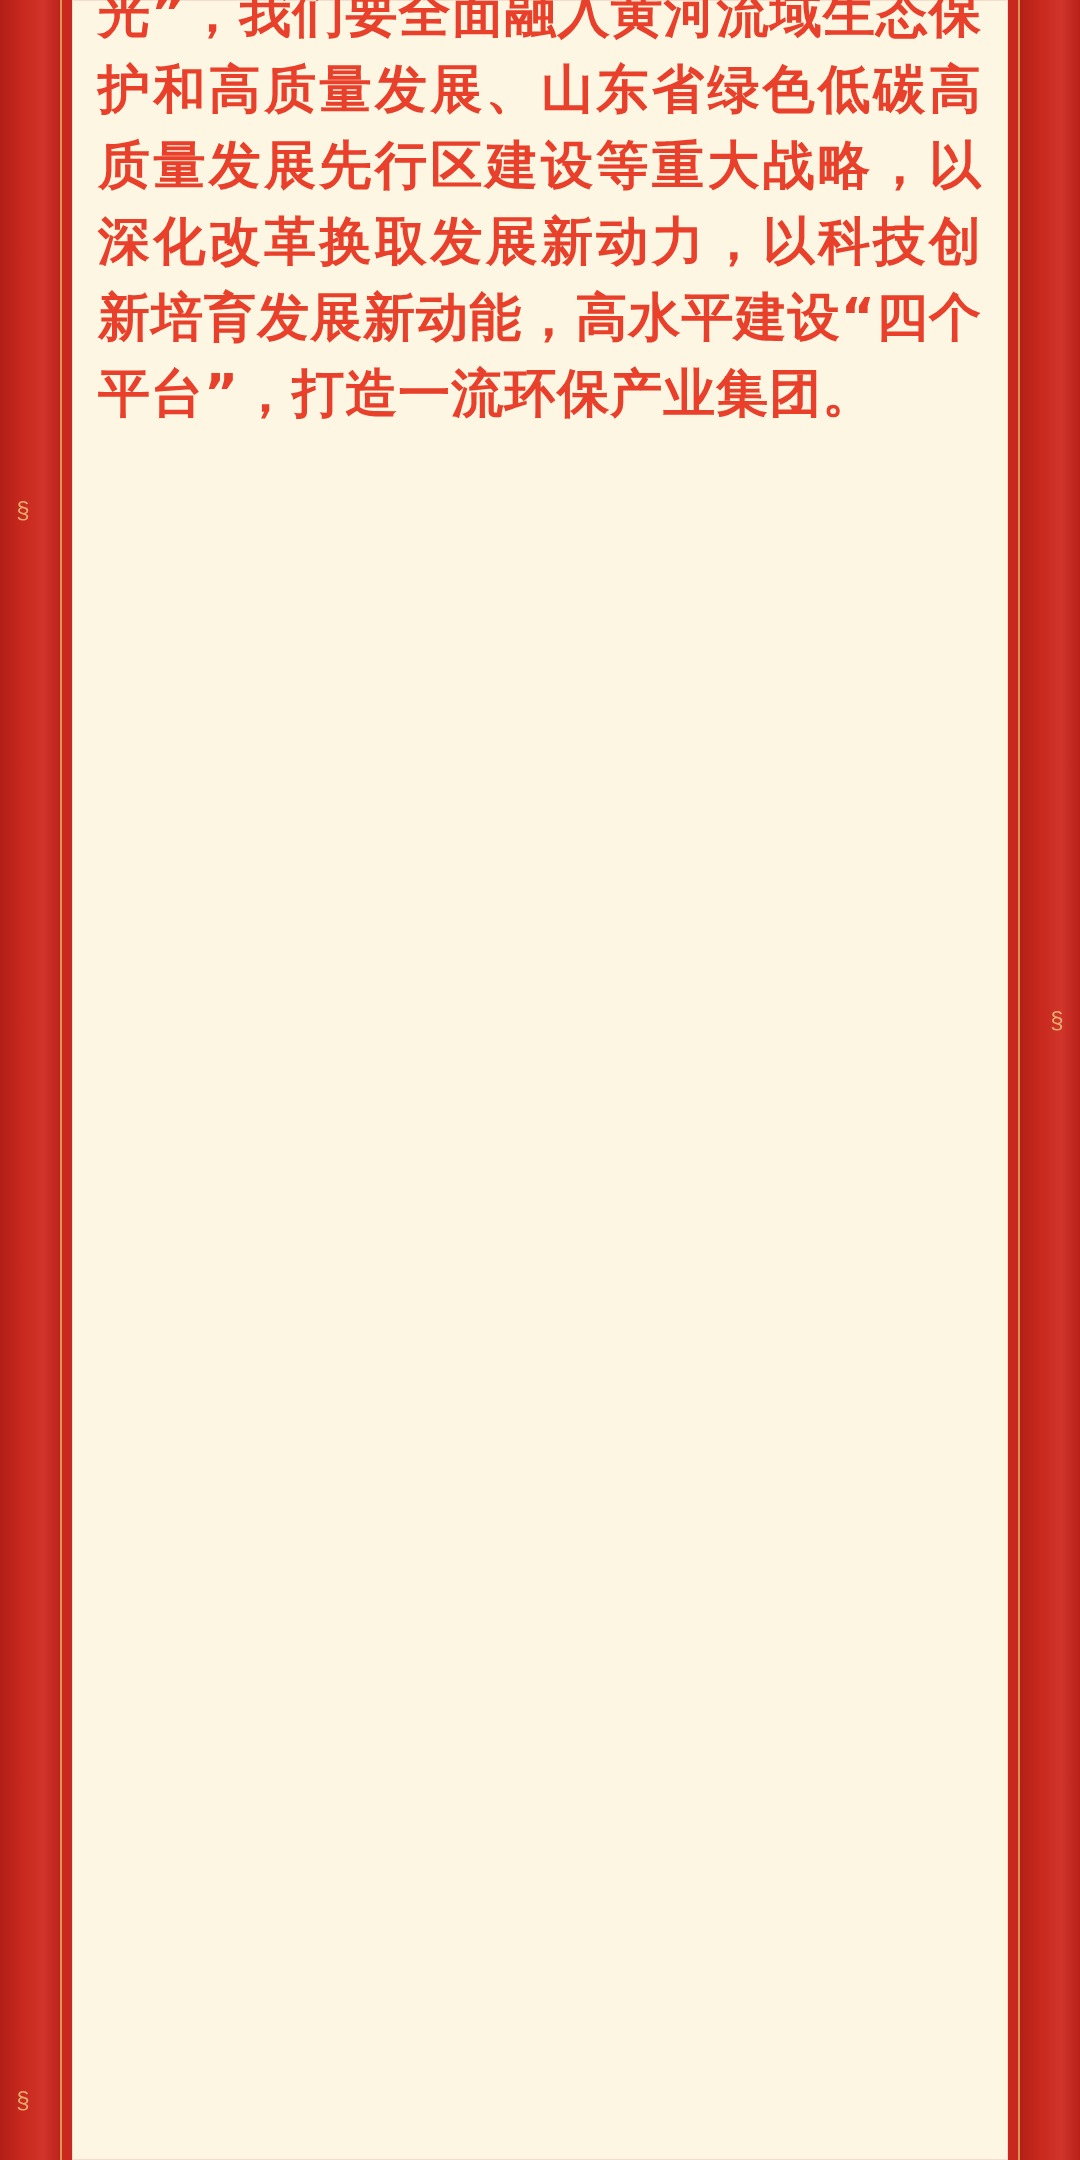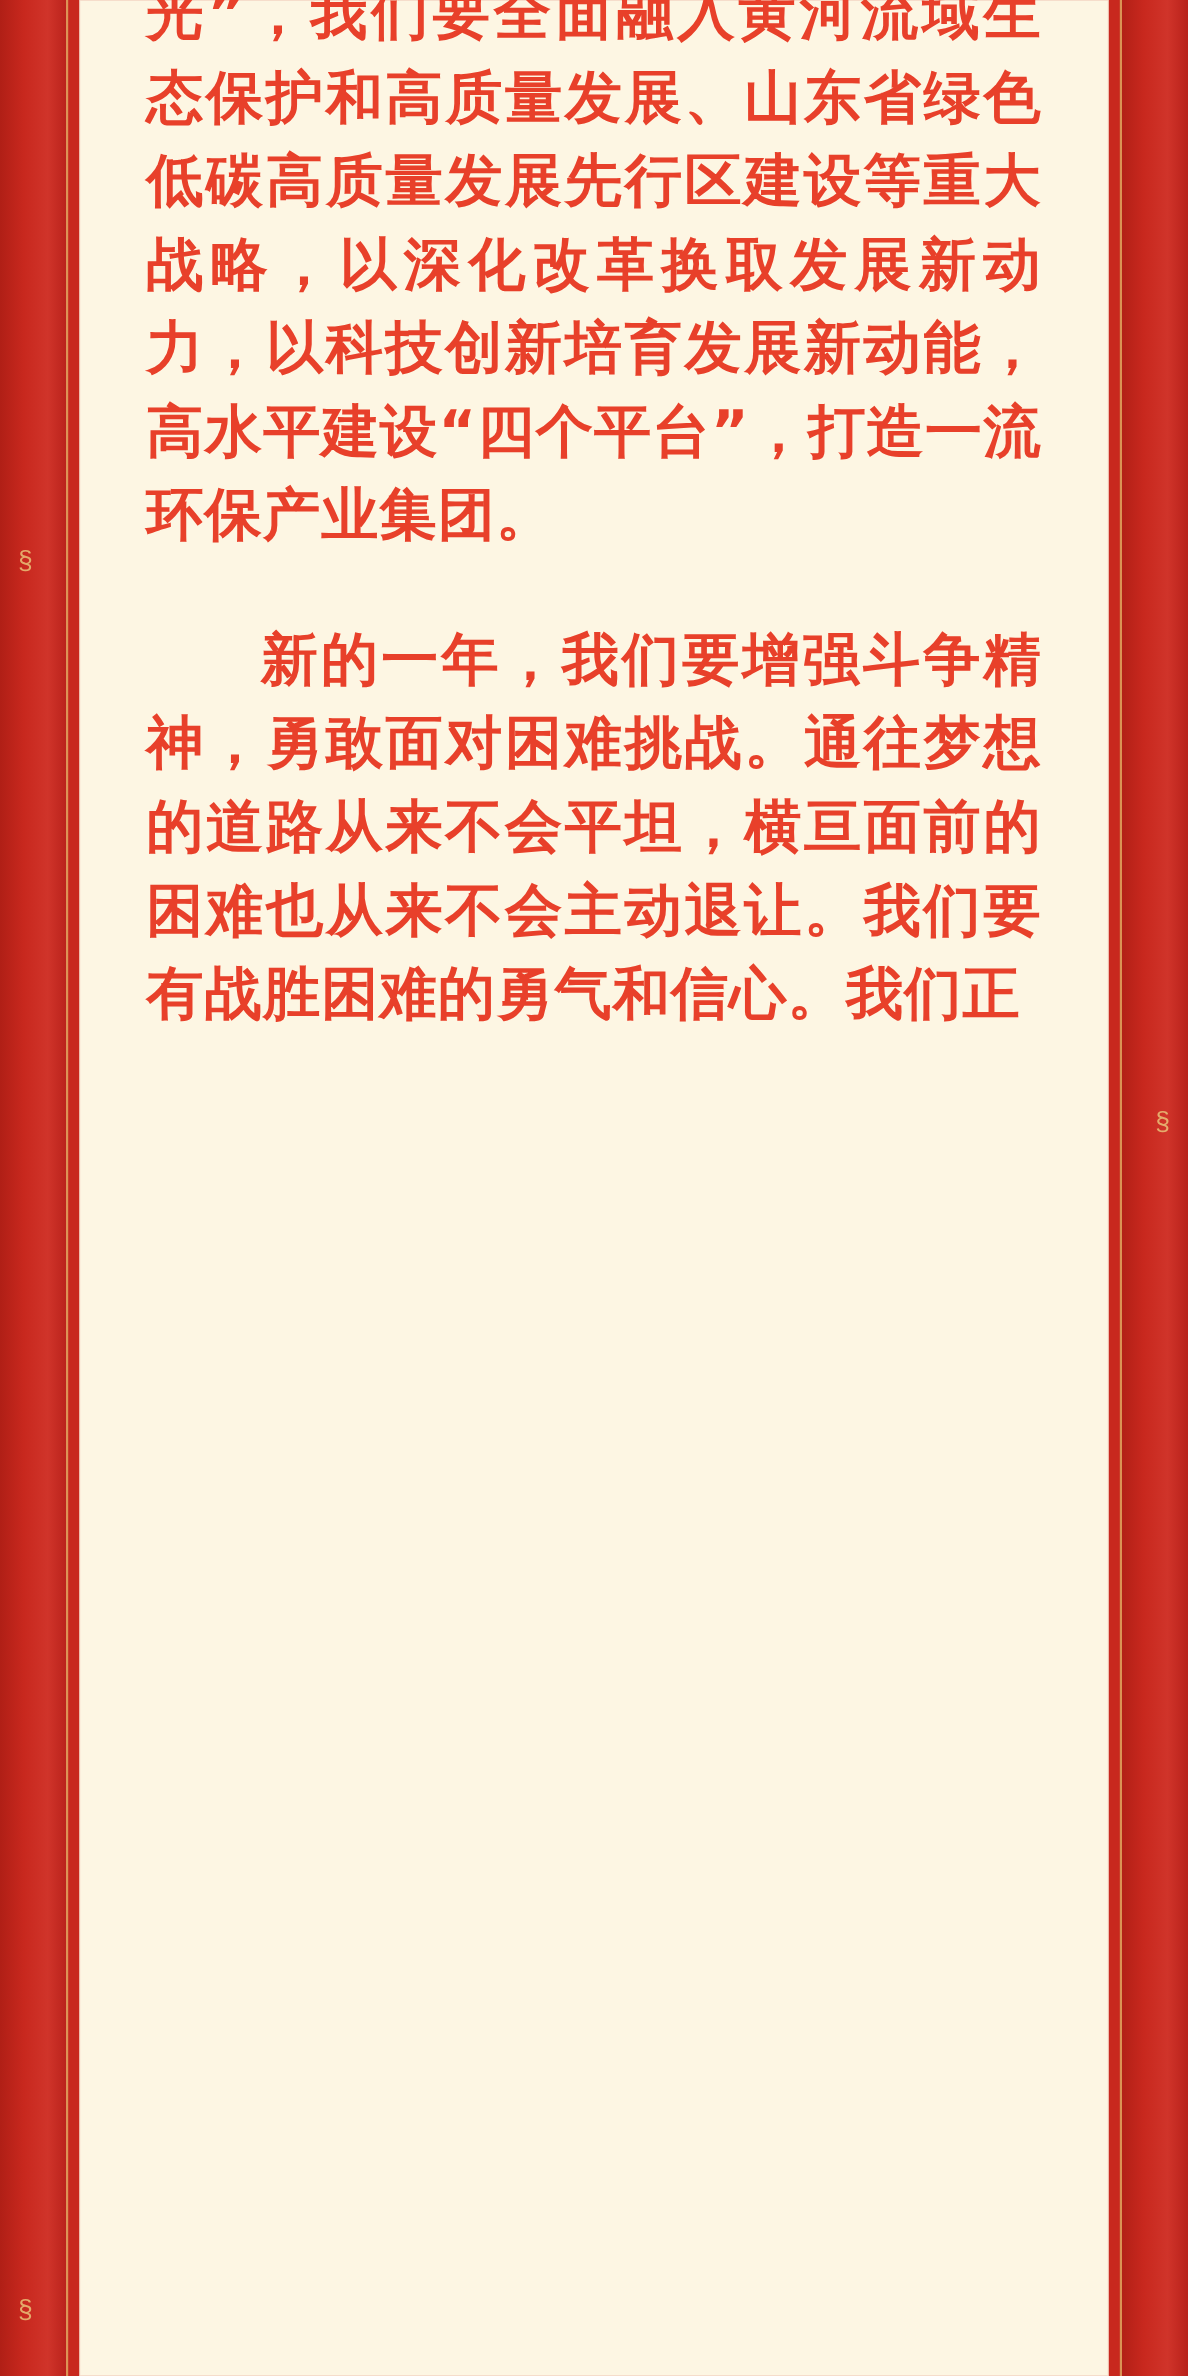--- a/index.html
+++ b/index.html
@@ -72,21 +72,21 @@
     background: #fdf6e3;
     box-shadow: inset 0 0 0 1px rgba(200,40,30,0.12);
   }
 
   .paper-inner {
     position: absolute;
     left: 0;
     right: 0;
     top: 0;
     bottom: 0;
-    padding: 0 61px;
+    padding: 0 26px;
     box-sizing: border-box;
   }
 
   .doc-body {
     position: relative;
     top: -24px;
   }
 
   p.para {
     margin: 0 0 56px 0;
@@ -120,18 +120,17 @@
   <div class="gold-line-right"></div>
 
   <div class="ornament orn-l1">§</div>
   <div class="ornament orn-l2">§</div>
   <div class="ornament orn-r1">§</div>
 
   <div class="paper">
     <div class="paper-inner">
       <div class="doc-body">
         <p class="para first">光”，我们要全面融入黄河流域生态保护和高质量发展、山东省绿色低碳高质量发展先行区建设等重大战略，以深化改革换取发展新动力，以科技创新培育发展新动能，高水平建设“四个平台”，打造一流环保产业集团。</p>
-        <p class="para indent last">新的一年，我们要增强斗争精神，勇敢面对困难挑战。通往梦想的道路从来不会平坦，横亘面前的困难也从来不会主动退让。我们要有战胜困难的勇气和信心。我们正</p>
       </div>
     </div>
   </div>
 
 </div>
 
 </body></html>

